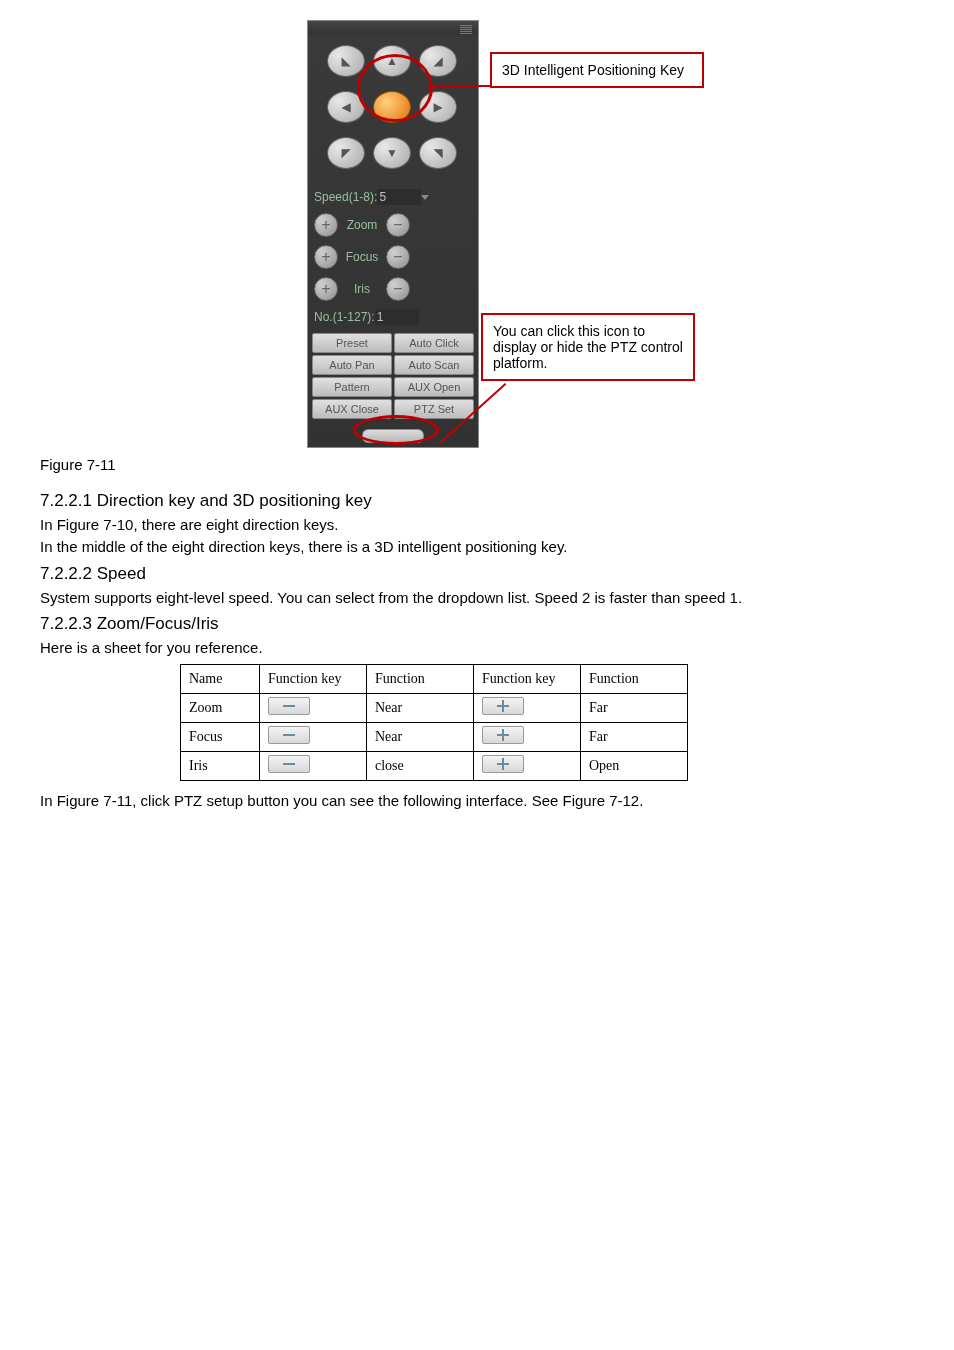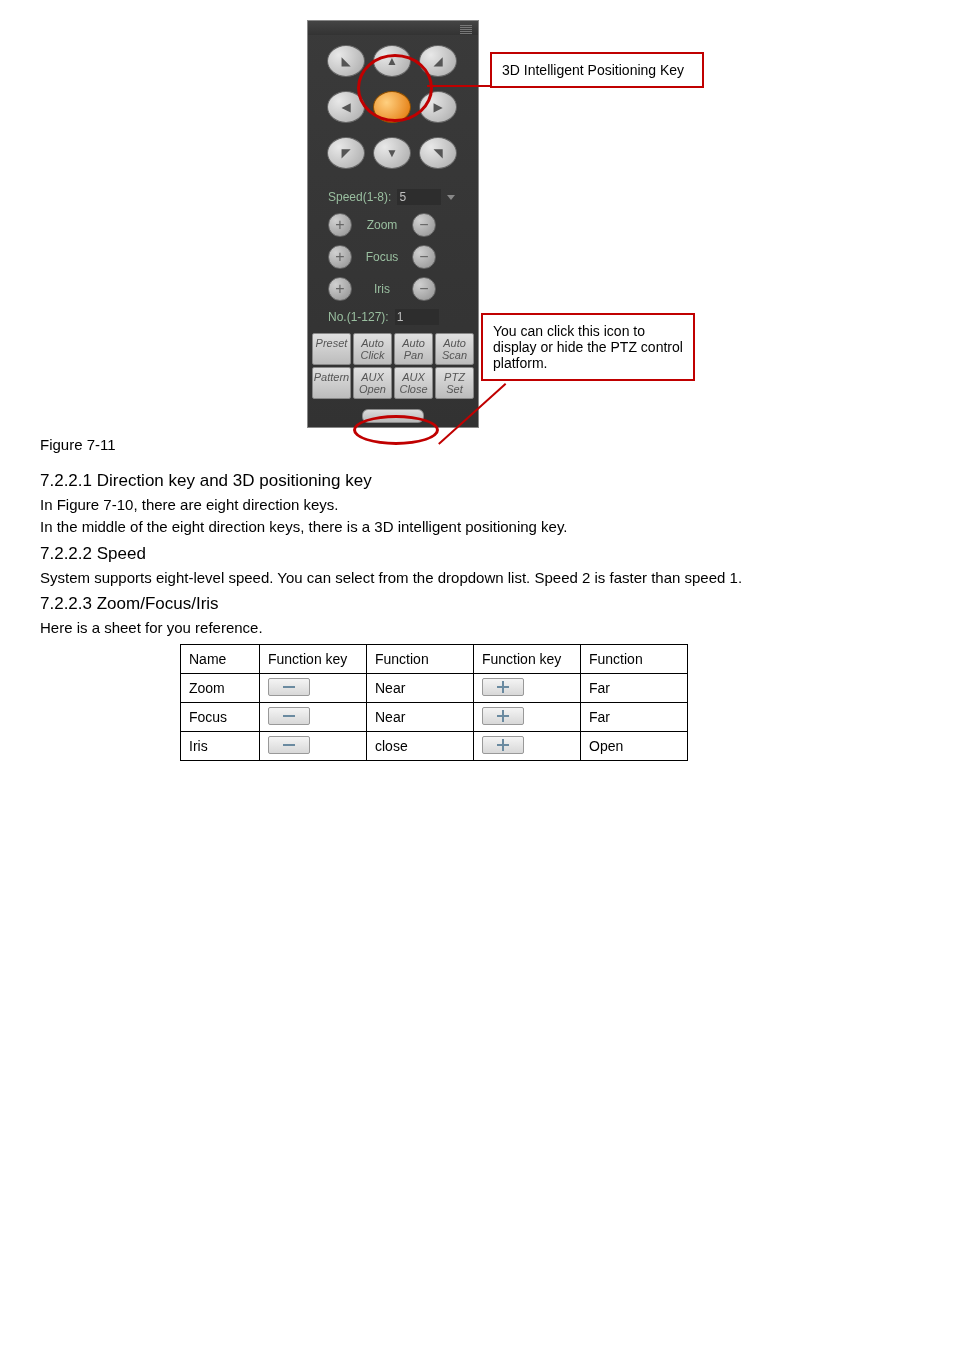--- a/index.html
+++ b/index.html
@@ -74,24 +74,23 @@
   }
   .red-circle {
     position: absolute;
     border: 3px solid #c00000;
     border-radius: 50%;
     pointer-events: none;
   }
   .speed-row, .ctrl-row, .no-row {
     color: #9abfa0;
     font-size: 12px;
-    padding: 4px 20px;
+    padding: 4px 6px;
     display: flex;
     align-items: center;
-    gap: 6px;
   }
   .speed-row input, .no-row input {
     background: #2d2d2d;
     border: none;
     color: #c0c0c0;
     width: 40px;
     font-size: 12px;
     padding: 1px 2px;
   }
   .dd {
@@ -111,24 +110,23 @@
     justify-content: center;
     font-size: 16px;
     color: #666;
   }
   .ctrl-label {
     width: 48px;
     text-align: center;
   }
   .btn-grid {
     display: grid;
-    grid-template-columns: 1fr 1fr 1fr 1fr;
+    grid-template-columns: 1fr 1fr;
     gap: 2px;
     padding: 4px;
-    font-style: italic;
   }
   .grid-btn {
     background: linear-gradient(#e0e0e0, #bcbcbc);
     border: 1px solid #888;
     font-size: 11px;
     color: #555;
     text-align: center;
     padding: 3px 0;
     border-radius: 2px;
   }
@@ -168,20 +166,21 @@
     font-weight: normal;
     margin: 6px 0 4px 0;
   }
   p {
     margin: 2px 0;
     line-height: 1.35;
   }
   table.ref {
     border-collapse: collapse;
     margin: 6px 0 0 140px;
+    font-family: Liberation Serif, serif;
   }
   table.ref td, table.ref th {
     border: 1px solid #000;
     font-size: 14px;
     font-weight: normal;
     text-align: left;
     padding: 2px 8px;
     vertical-align: middle;
     height: 24px;
   }
@@ -348,14 +347,15 @@
     <tr>
       <td>Iris</td>
       <td><span class="zbtn minus"></span></td>
       <td>close</td>
       <td><span class="zbtn plus"></span></td>
       <td>Open</td>
     </tr>
   </tbody>
     </table>
 
+  <p style="margin-top:10px;">In Figure 7-11, click PTZ setup button you can see the following interface. See Figure 7-12.</p>
 
 </div>
 
 </body></html>

